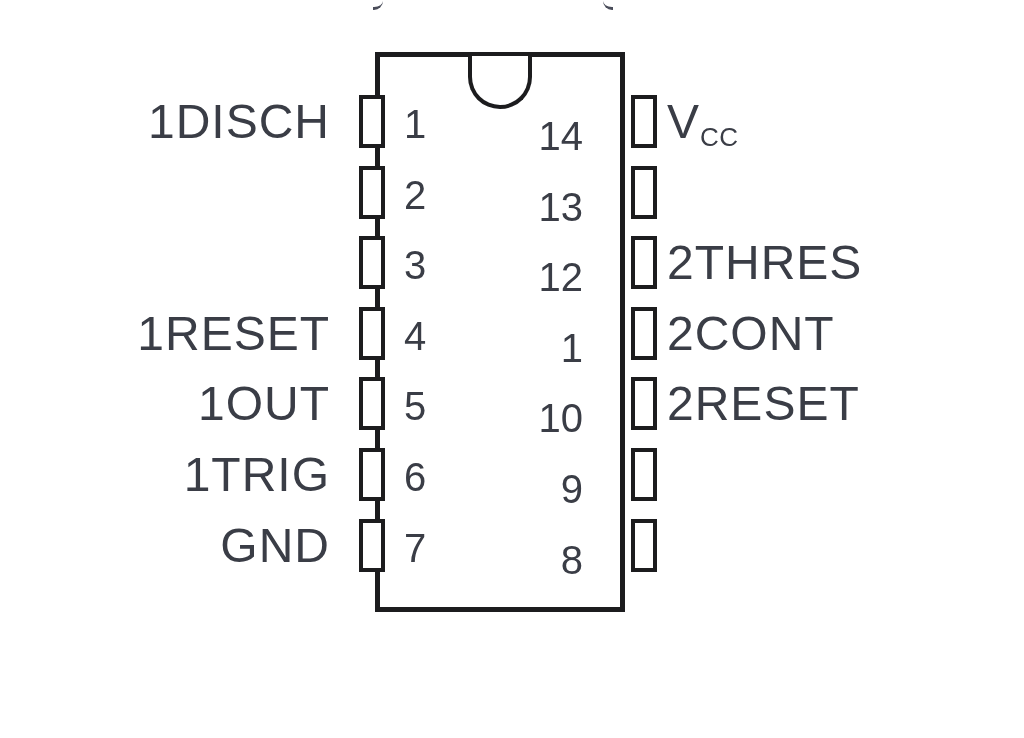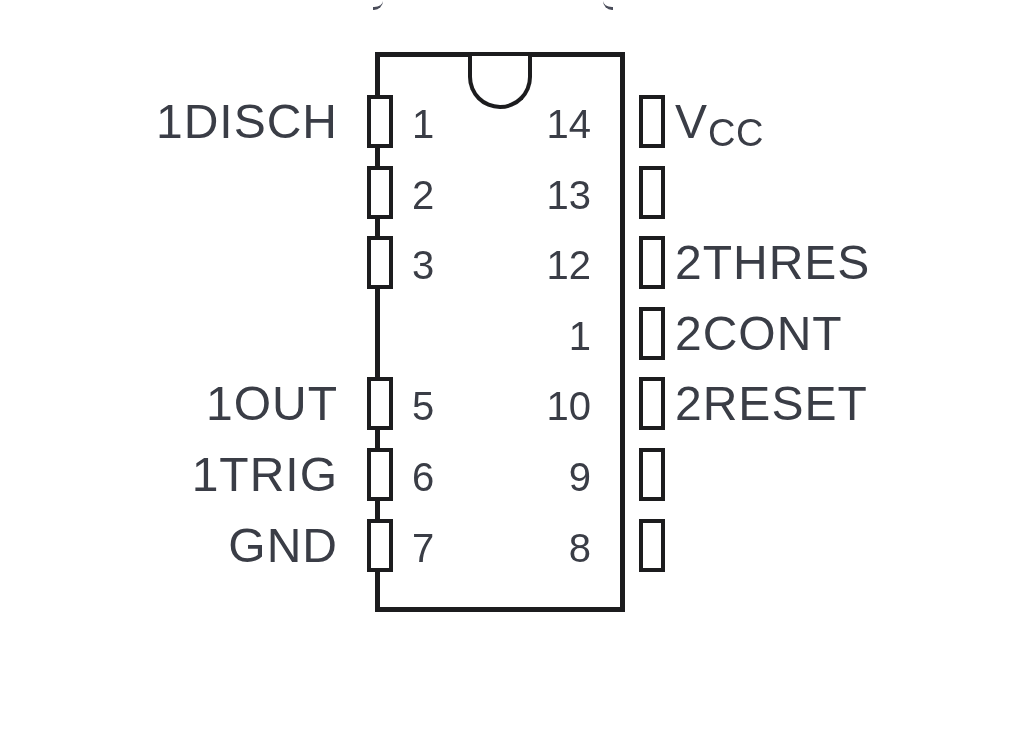--- a/index.html
+++ b/index.html
@@ -24,44 +24,44 @@
     position:absolute;
     left:468px;top:56px;
     width:64px;height:53px;
     box-sizing:border-box;
     border:4px solid var(--line,#1c1c1e);
     border-top:none;
     border-radius:0 0 32px 32px;
     background:#ffffff;
   }
   
-  .prow{position:absolute;left:16px;width:996px;height:53px;}
+  .prow{position:absolute;left:8px;width:996px;height:53px;}
   .pbox{
     position:absolute;top:0;
     width:26px;height:53px;
     box-sizing:border-box;
     border:4px solid var(--line,#1c1c1e);
     background:#ffffff;
   }
   .pbox.left{left:351px;}
   .pbox.right{left:623px;}
   .pnum{
     position:absolute;top:0;height:53px;line-height:59px;
     font-size:40px;color:var(--text,#3a3d46);
   }
   .pnum.left{left:396px;text-align:left;}
-  .pnum.right{right:421px;text-align:left;}
+  .pnum.right{right:421px;text-align:left;margin-top:12px;}
   .lbl{
     position:absolute;top:0;height:53px;line-height:54px;
     font-size:48px;letter-spacing:1px;color:var(--text,#3a3d46);
     white-space:nowrap;
   }
   .lbl.left{right:674px;text-align:right;}
   .lbl.right{left:659px;text-align:left;}
-  .lbl .sub{font-size:38px;vertical-align:-8px;letter-spacing:0.5px;}
+  .lbl .sub{font-size:26px;vertical-align:-8px;letter-spacing:0.5px;}
   
   .crop-mark{
     position:absolute;top:-3px;width:10px;height:10px;
     border-bottom:3px solid #4a4d5a;
   }
   .crop-mark.l{left:373px;border-radius:0 0 9px 0;}
   .crop-mark.r{left:603px;border-radius:0 0 0 9px;}
 </style>
 </head>
 <body>
@@ -79,20 +79,25 @@
     <span class="pbox left"></span>
     <span class="pnum left">1</span>
   </div>
   <div class="prow" style="top:166px">
     <span class="pbox left"></span>
     <span class="pnum left">2</span>
   </div>
   <div class="prow" style="top:236px">
     <span class="pbox left"></span>
     <span class="pnum left">3</span>
+  </div>
+  <div class="prow" style="top:307px">
+    <span class="lbl left">1RESET</span>
+    <span class="pbox left"></span>
+    <span class="pnum left">4</span>
   </div>
   <div class="prow" style="top:377px">
     <span class="lbl left">1OUT</span>
     <span class="pbox left"></span>
     <span class="pnum left">5</span>
   </div>
   <div class="prow" style="top:448px">
     <span class="lbl left">1TRIG</span>
     <span class="pbox left"></span>
     <span class="pnum left">6</span>

